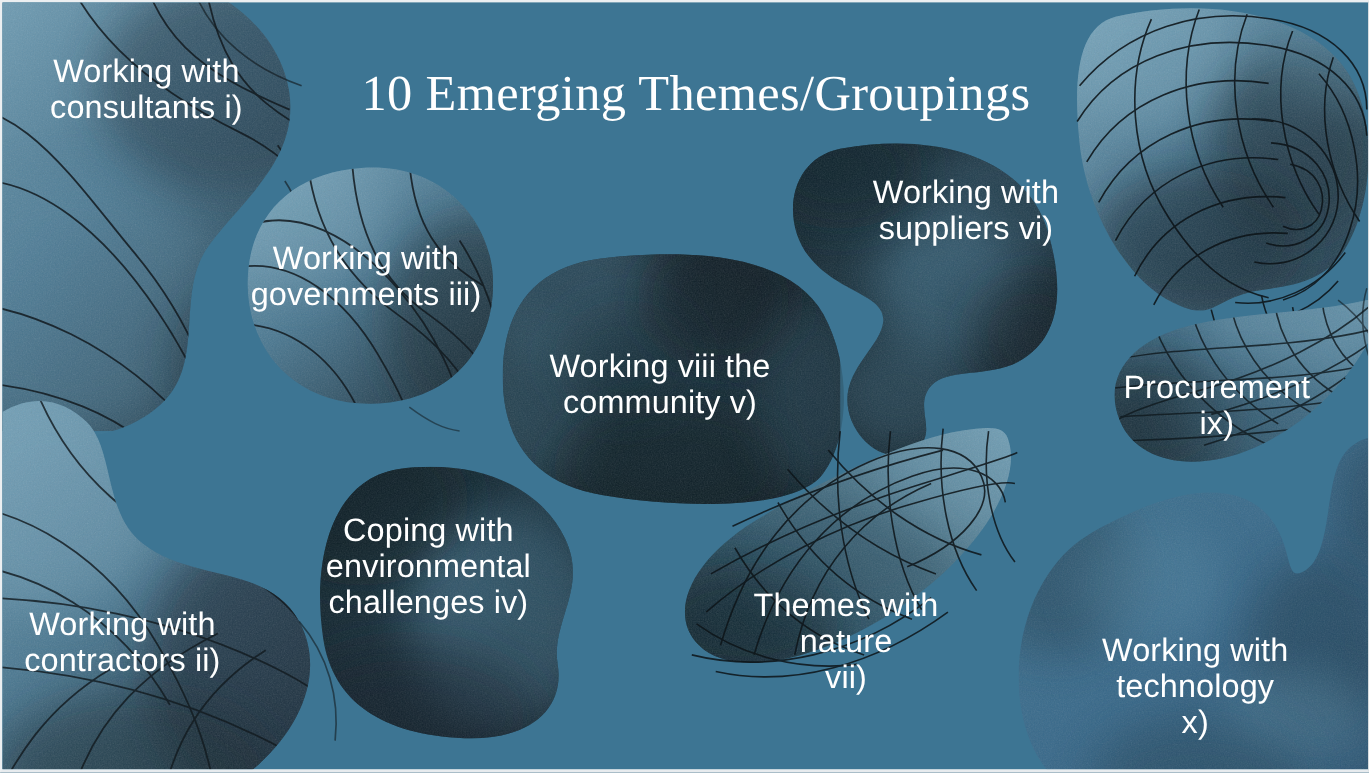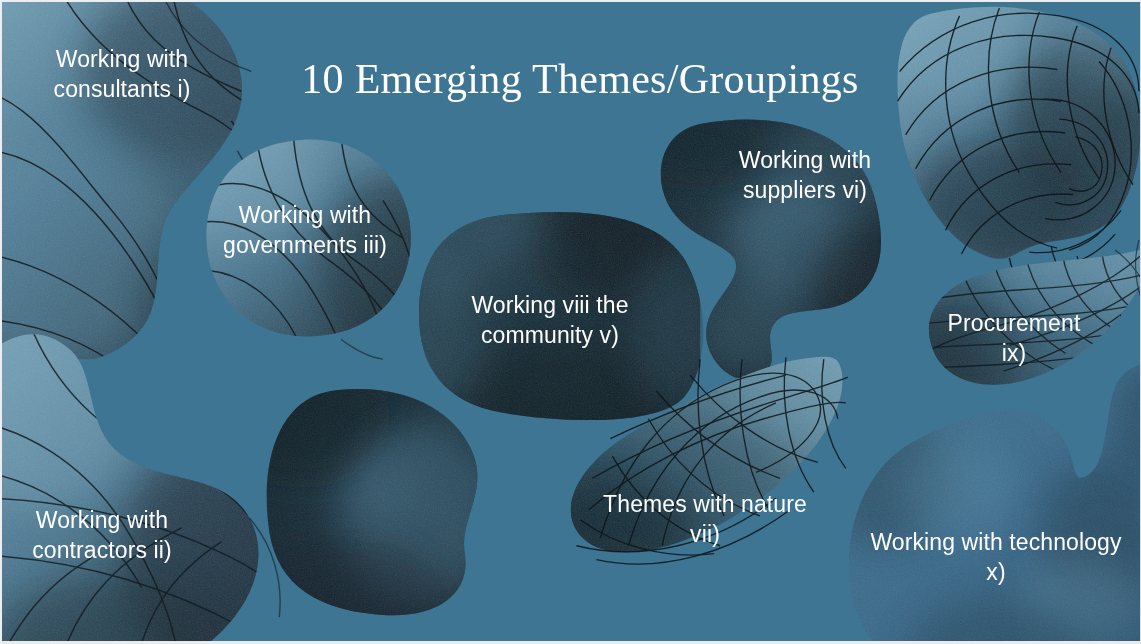--- a/index.html
+++ b/index.html
@@ -23,21 +23,21 @@
   #canvas {
     position: absolute;
     inset: 0;
     width: 100%;
     height: 100%;
   }
   .label {
     position: absolute;
     color: #ffffff;
     font-family: "Liberation Sans", sans-serif;
-    font-size: 23px;
+    font-size: 27px;
     line-height: 30px;
     letter-spacing: 0.1px;
     text-align: center;
     white-space: pre-line;
     pointer-events: none;
     text-rendering: optimizeLegibility;
   }
   #slide-title {
     position: absolute;
     left: 0; right: 0;
@@ -372,20 +372,23 @@
 
   <div class="label" style="left:25px; top:42px; width:190px;">Working with
 consultants i)</div>
 
   <div class="label" style="left:5px; top:503px; width:190px;">Working with
 contractors ii)</div>
 
   <div class="label" style="left:203px; top:198px; width:200px;">Working with
 governments iii)</div>
 
+  <div class="label" style="left:250px; top:425px; width:210px;">Coping with
+environmental
+challenges iv)</div>
 
   <div class="label" style="left:433px; top:288px; width:230px;">Working viii the
 community v)</div>
 
   <div class="label" style="left:718px; top:143px; width:170px;">Working with
 suppliers vi)</div>
 
   <div class="label" style="left:588px; top:487px; width:230px;">Themes with nature
 vii)</div>
 

